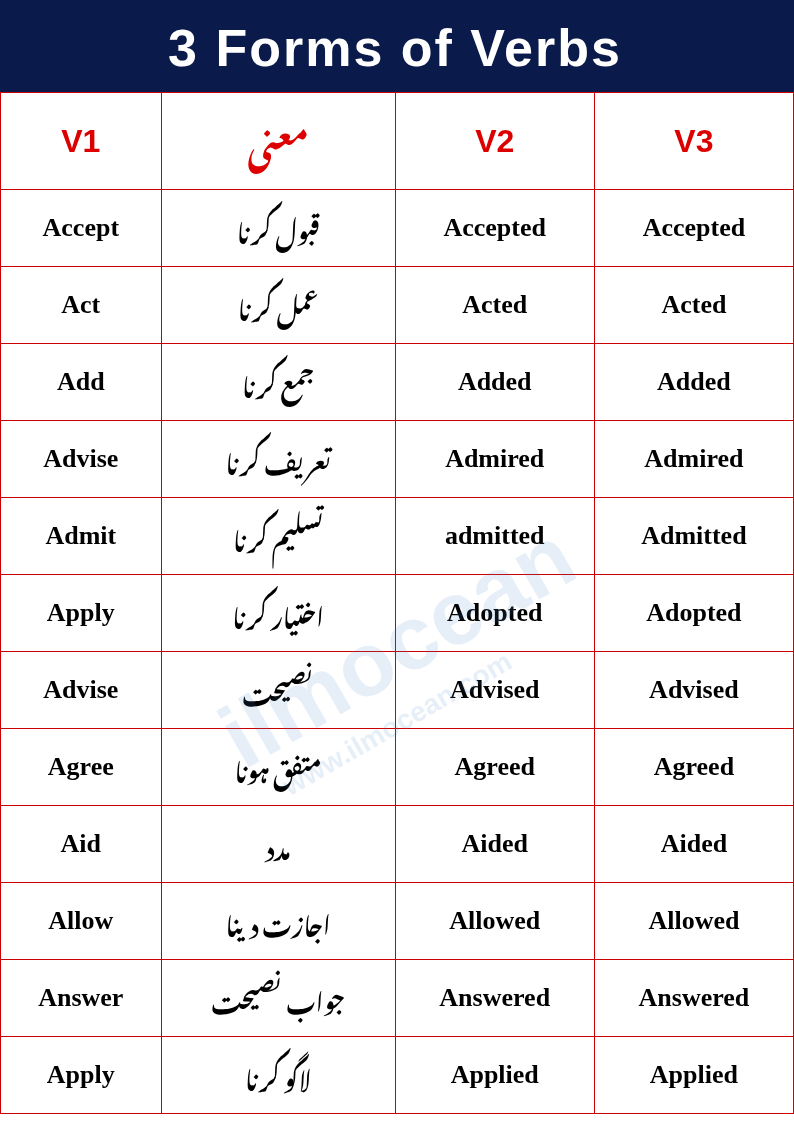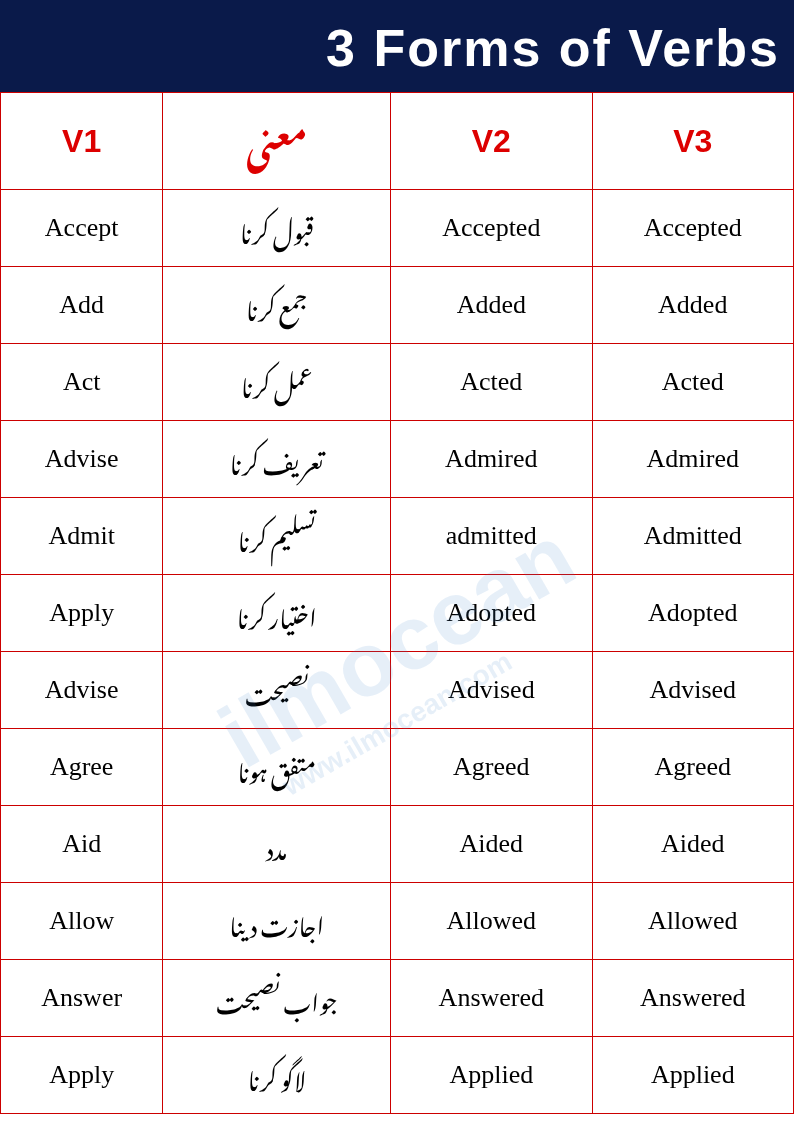--- a/index.html
+++ b/index.html
@@ -8,24 +8,24 @@
       width: 794px;
       min-height: 1122px;
       background: #ffffff;
       font-family: 'Times New Roman', Times, serif;
       display: flex;
       flex-direction: column;
     }
 
     .header {
       background: #0a1a4a;
-      padding: 18px 14px 14px 20px;
+      padding: 18px 24px 14px 20px;
       display: flex;
       align-items: center;
-      justify-content: flex-end;
+      justify-content: center;
     }
 
     .header-title {
       color: #ffffff;
       font-size: 52px;
       font-weight: 900;
       font-family: Arial, sans-serif;
       letter-spacing: 2px;
     }
 
@@ -57,21 +57,21 @@
       font-family: 'Noto Nastaliq Urdu', 'Arial Unicode MS', Arial, sans-serif;
       direction: rtl;
       text-align: center;
     }
 
     tbody tr td {
       border: 1.5px solid #cc0000;
       padding: 8px 10px;
       text-align: center;
       font-size: 26px;
-      font-weight: 400;
+      font-weight: 700;
       color: #000000;
     }
 
     .td-urdu {
       font-family: 'Noto Nastaliq Urdu', 'Arial Unicode MS', Arial, sans-serif;
       direction: rtl;
       font-size: 24px;
     }
 
     .watermark {
@@ -139,32 +139,32 @@
         </tr>
       </thead>
       <tbody id="table-body">
       <tr>
             <td>Accept</td>
             <td class="td-urdu">قبول کرنا</td>
             <td>Accepted</td>
             <td>Accepted</td>
           </tr>
           <tr>
+            <td>Act</td>
+            <td class="td-urdu">عمل کرنا</td>
+            <td>Acted</td>
+            <td>Acted</td>
+          </tr>
+          <tr>
             <td>Add</td>
             <td class="td-urdu">جمع کرنا</td>
             <td>Added</td>
             <td>Added</td>
           </tr>
           <tr>
-            <td>Act</td>
-            <td class="td-urdu">عمل کرنا</td>
-            <td>Acted</td>
-            <td>Acted</td>
-          </tr>
-          <tr>
             <td>Advise</td>
             <td class="td-urdu">تعریف کرنا</td>
             <td>Admired</td>
             <td>Admired</td>
           </tr>
           <tr>
             <td>Admit</td>
             <td class="td-urdu">تسلیم کرنا</td>
             <td>admitted</td>
             <td>Admitted</td>

